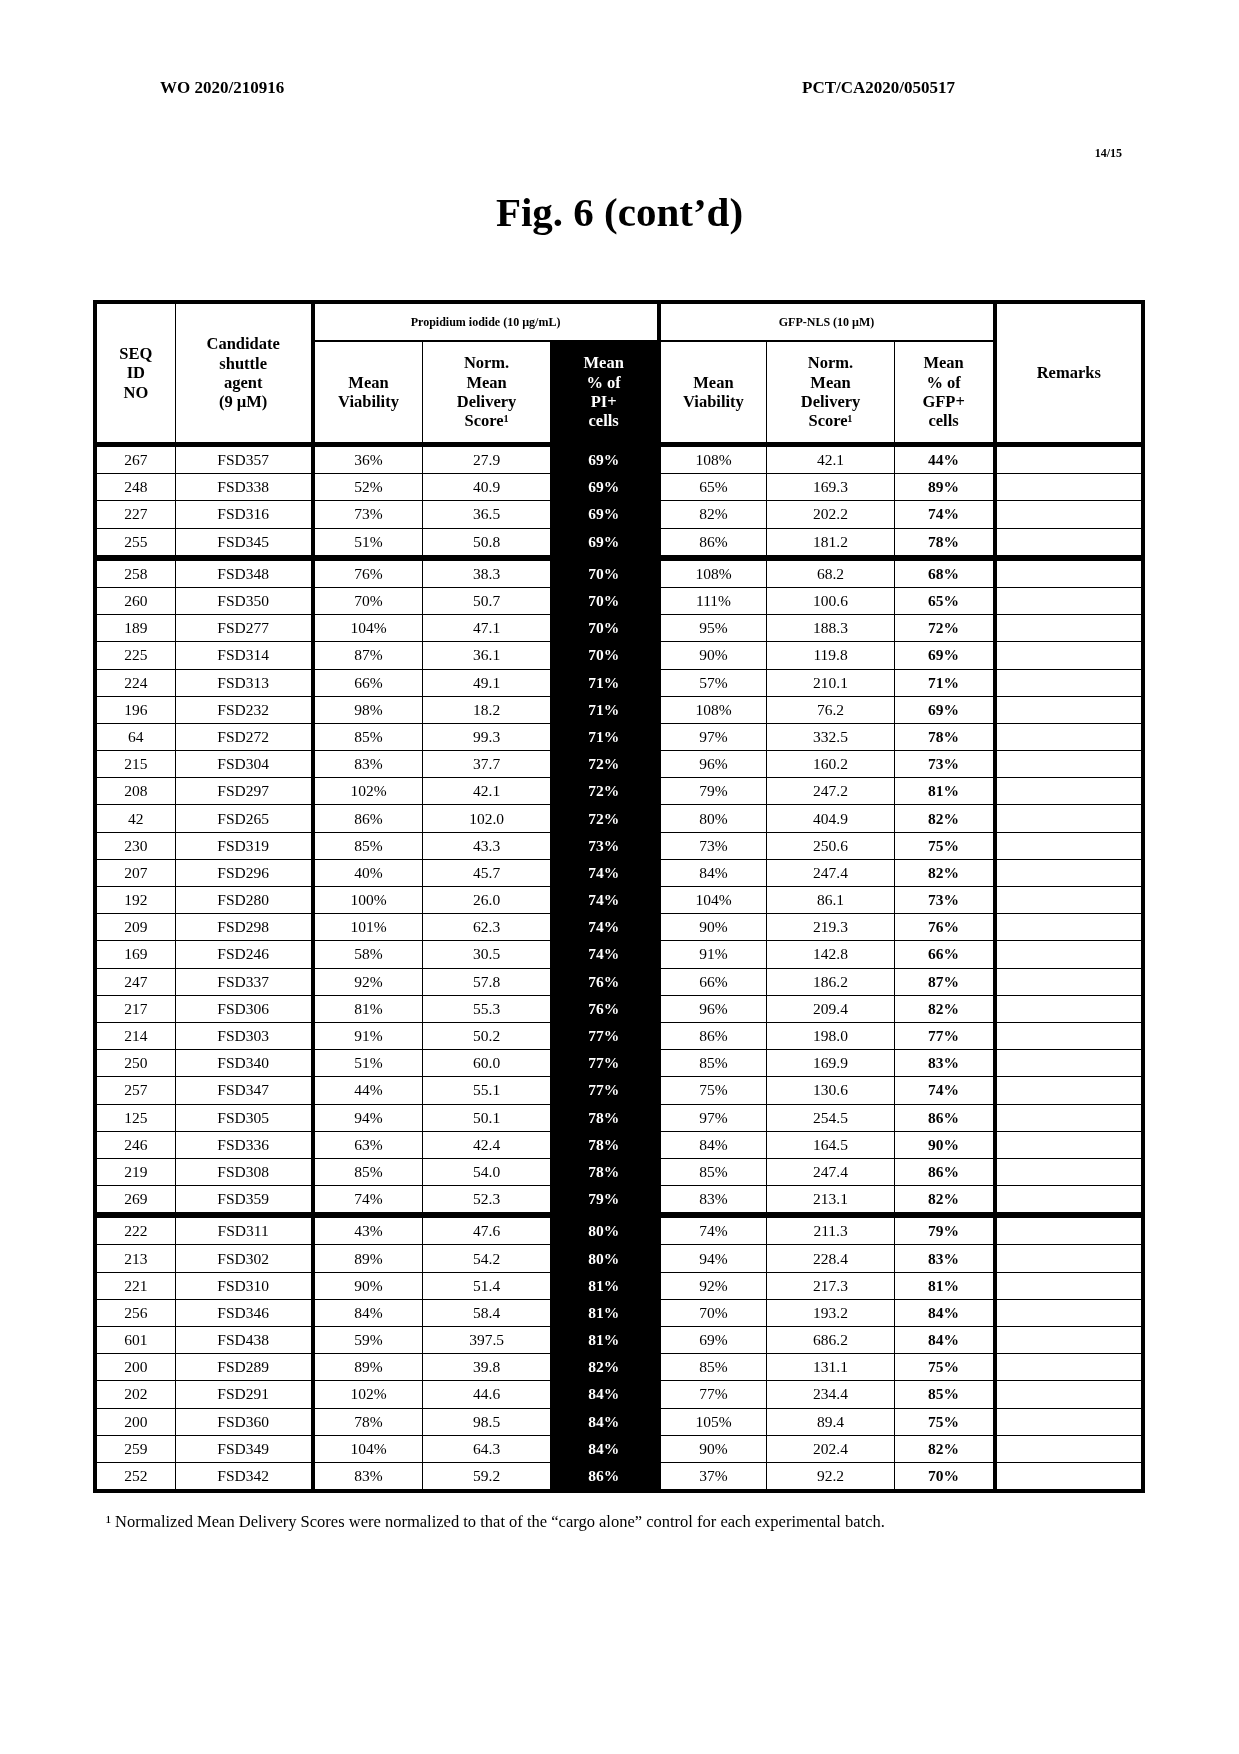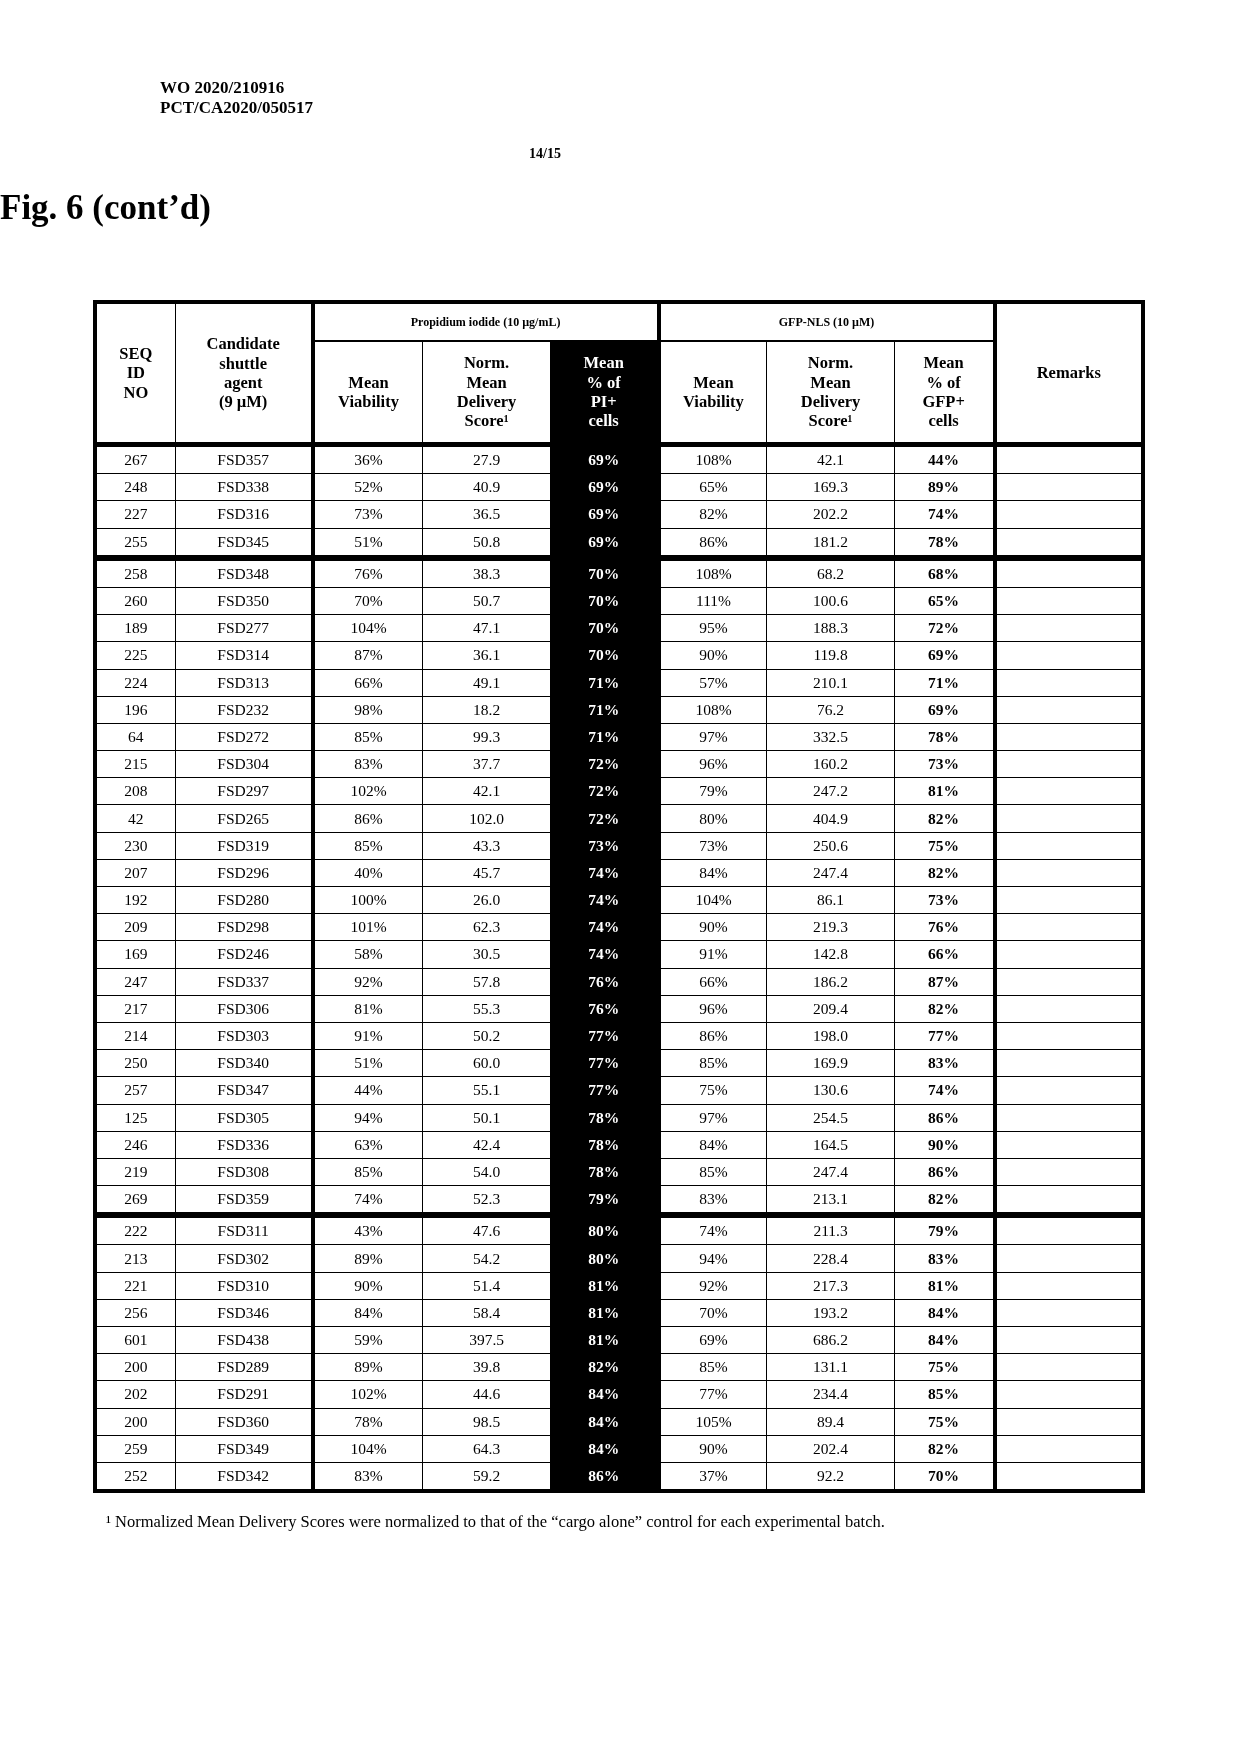--- a/index.html
+++ b/index.html
@@ -4,29 +4,29 @@
 <style>
   html, body { margin:0; padding:0; background:#ffffff; }
   body {
     width:1239px; height:1754px; position:relative;
     font-family:"Liberation Serif", serif; color:#000;
     -webkit-font-smoothing:antialiased;
   }
   .page-header {
     position:absolute; top:78px; left:160px; width:795px;
     display:flex; justify-content:space-between;
-    font-weight:bold; font-size:17px;flex-direction:column;
+    font-weight:bold; font-size:17px;
   }
   .sheet-number {
     position:absolute; top:146px; left:0; width:1090px;
-    text-align:center; font-weight:bold; font-size:14px;
+    text-align:right; font-weight:bold; font-size:12px;padding-left:32px;
   }
   .fig-title {
     position:absolute; top:188px; left:0; width:1239px; margin:0;
-    text-align:left; font-weight:bold; font-size:35px;
+    text-align:center; font-weight:bold; font-size:41px;
   }
   table.data-table {
     position:absolute; top:300px; left:93px; width:1052px;
     border-collapse:collapse; table-layout:fixed;
     border:4px solid #000;
     font-size:15.5px;
   }
   .data-table th, .data-table td {
     border:1.5px solid #000; text-align:center; vertical-align:middle;
     padding:0 2px; overflow:hidden;

